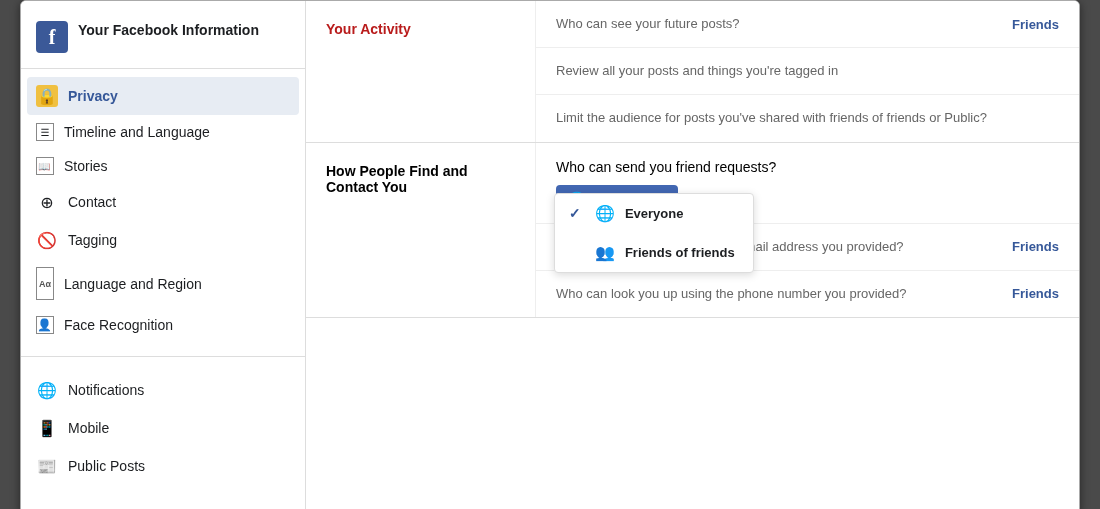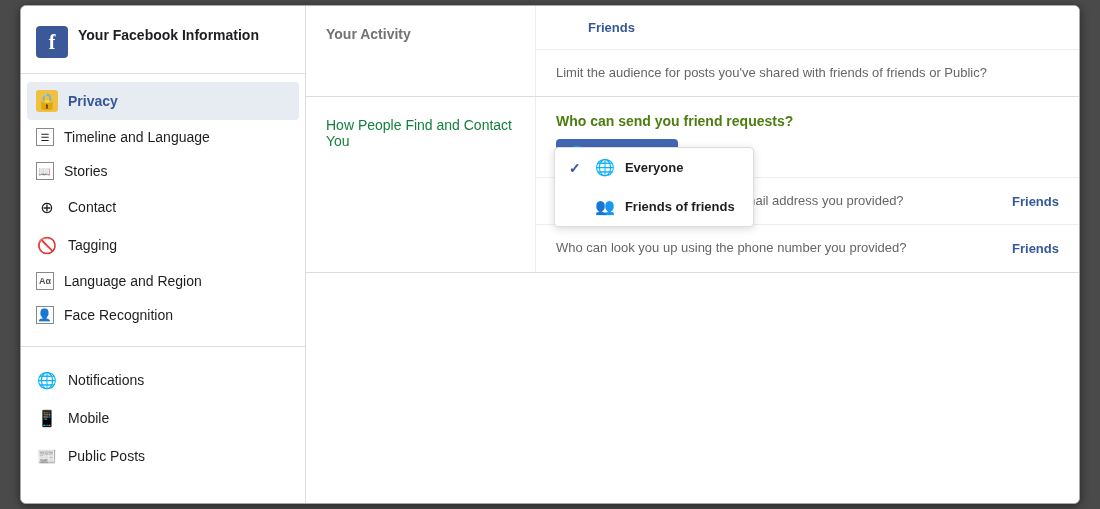--- a/index.html
+++ b/index.html
@@ -110,21 +110,21 @@
     }
     .section-row:last-child {
       border-bottom: none;
     }
     .section-label {
       width: 230px;
       min-width: 230px;
       padding: 20px 20px;
       font-size: 14px;
       font-weight: bold;
-      color: #737373;
+      color: #b91c1c;
       border-right: 1px solid #eee;
     }
     .section-content {
       flex: 1;
       padding: 0;
     }
     .content-row {
       display: flex;
       align-items: center;
       justify-content: space-between;
@@ -152,33 +152,33 @@
     .find-section {
       display: flex;
       align-items: stretch;
       position: relative;
     }
     .find-label {
       width: 230px;
       min-width: 230px;
       padding: 20px;
       font-size: 14px;
-      font-weight: normal;
-      color: #15803d;
+      font-weight: bold;
+      color: #000000;
       border-right: 1px solid #eee;
     }
     .find-content {
       flex: 1;
       padding: 0;
     }
     .find-header {
       padding: 16px 20px 10px 20px;
       font-size: 14px;
-      font-weight: bold;
-      color: #4d7c0f;
+      font-weight: normal;
+      color: #000000;
     }
     
     .dropdown-btn {
       display: inline-flex;
       align-items: center;
       gap: 6px;
       background: #4267b2;
       color: #fff;
       border: none;
       border-radius: 4px;
@@ -276,21 +276,21 @@
         <span class="icon" style="font-size:16px;">⊕</span>
         <span>Contact</span>
       </div>
 
       <div class="sidebar-item">
         <span class="icon" style="color:#c0392b;font-size:16px;">🚫</span>
         <span>Tagging</span>
       </div>
 
       <div class="sidebar-item">
-        <span class="icon" style="border:1px solid #888;width:18px;height:18px;display:inline-flex;align-items:center;justify-content:center;font-size:9px;font-weight:bold;color:#555;">Aα</span>
+        <span class="icon" style="border:1px solid #888;width:18px;height:33px;display:inline-flex;align-items:center;justify-content:center;font-size:9px;font-weight:bold;color:#555;">Aα</span>
         <span>Language and Region</span>
       </div>
 
       <div class="sidebar-item">
         <span class="icon" style="border:1px solid #888;width:18px;height:18px;display:inline-flex;align-items:center;justify-content:center;font-size:12px;">👤</span>
         <span>Face Recognition</span>
       </div>
     </div>
 
     <hr class="sidebar-divider">
@@ -315,21 +315,25 @@
   </div>
 
   <div class="main">
     <div class="main-inner">
 
       <div class="section-block">
         <div class="section-row">
           <div class="section-label">Your Activity</div>
           <div class="section-content">
             <div class="content-row">
+              <span class="content-row-text">Who can see your future posts?</span>
               <span class="content-row-value">Friends</span>
+            </div>
+            <div class="content-row">
+              <span class="content-row-text">Review all your posts and things you're tagged in</span>
             </div>
             <div class="content-row">
               <span class="content-row-text">Limit the audience for posts you've shared with friends of friends or Public?</span>
             </div>
           </div>
         </div>
       </div>
 
       <div class="section-block">
         <div class="find-section">

